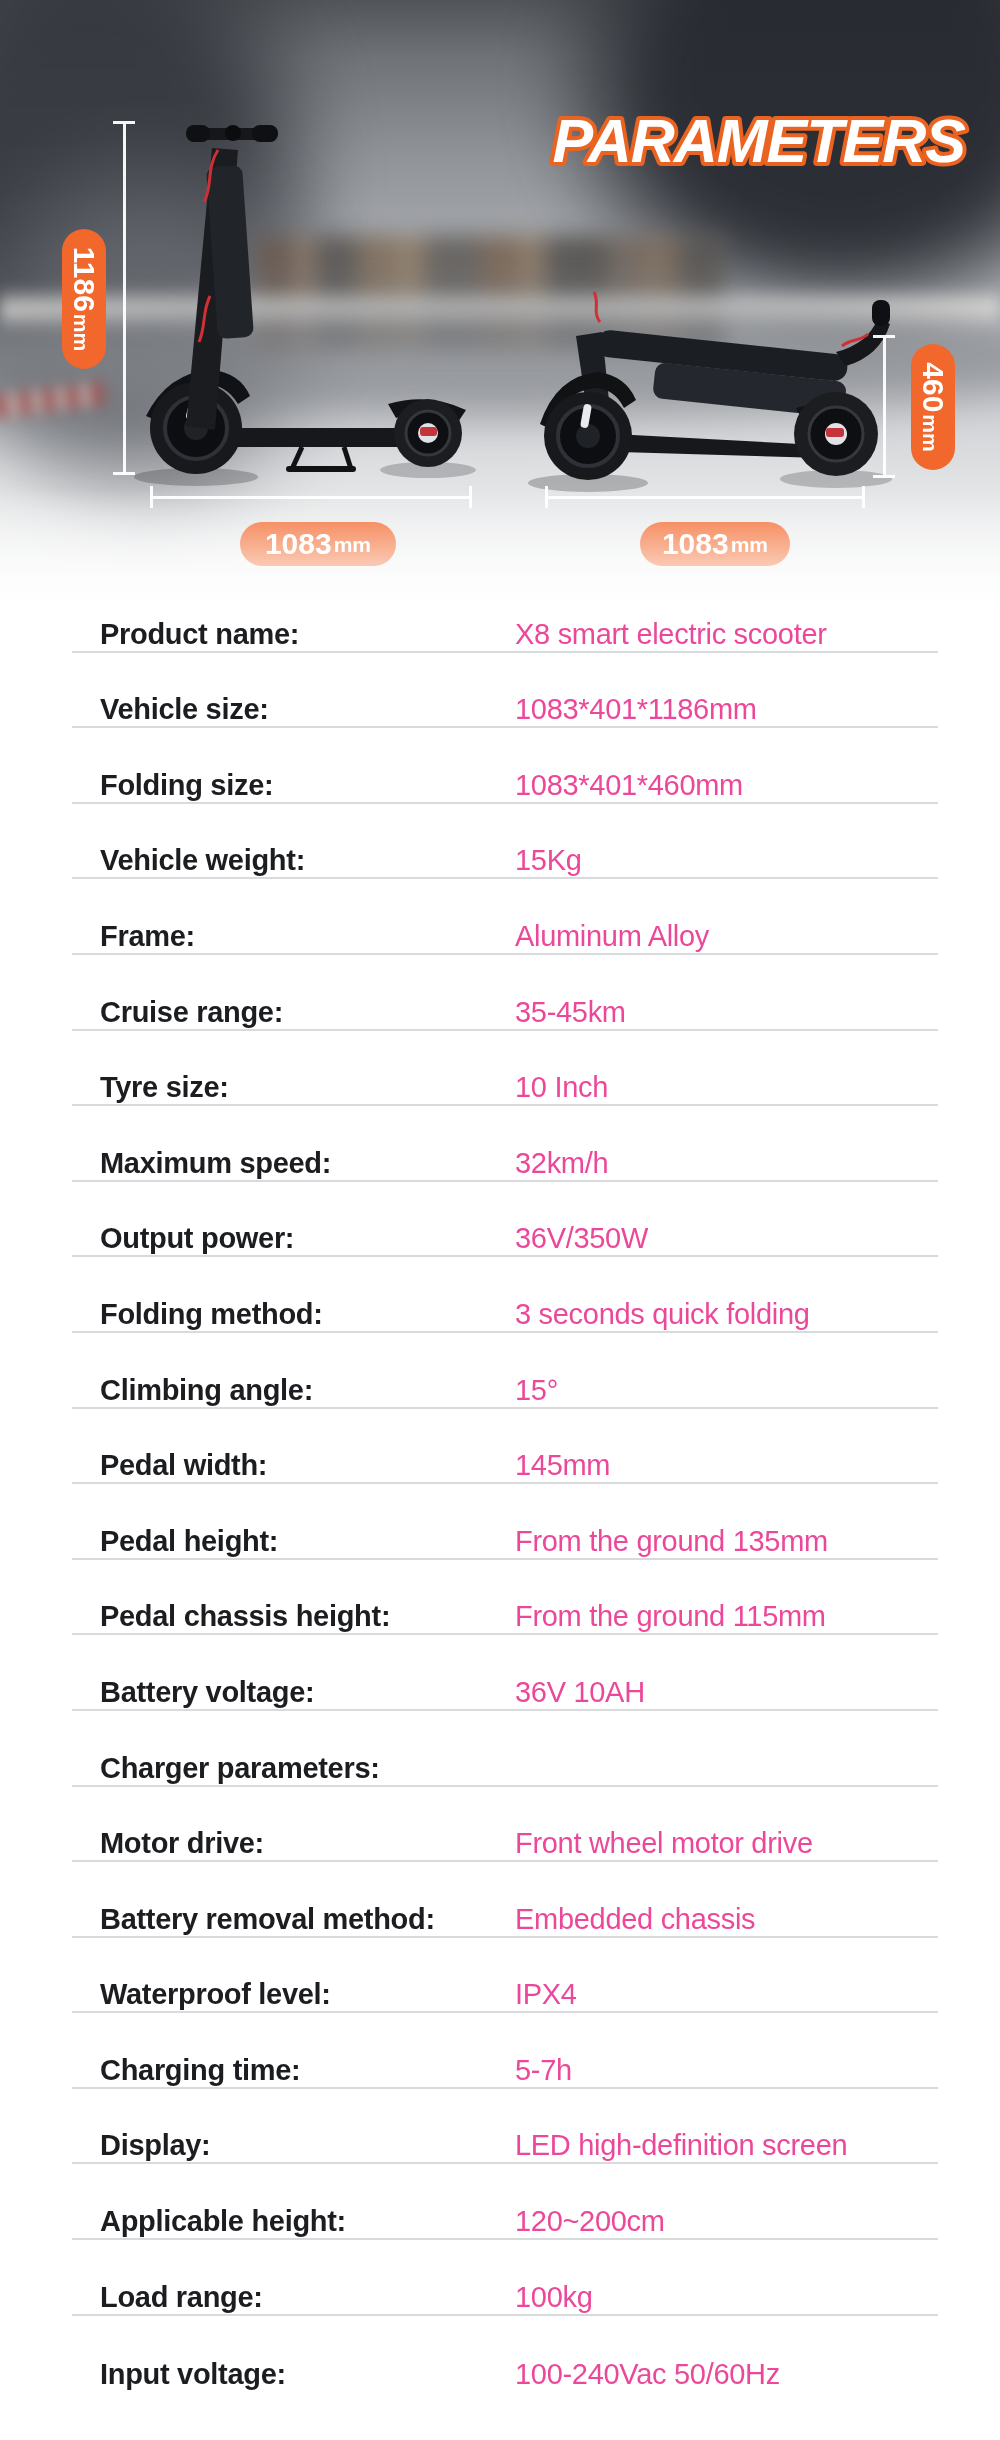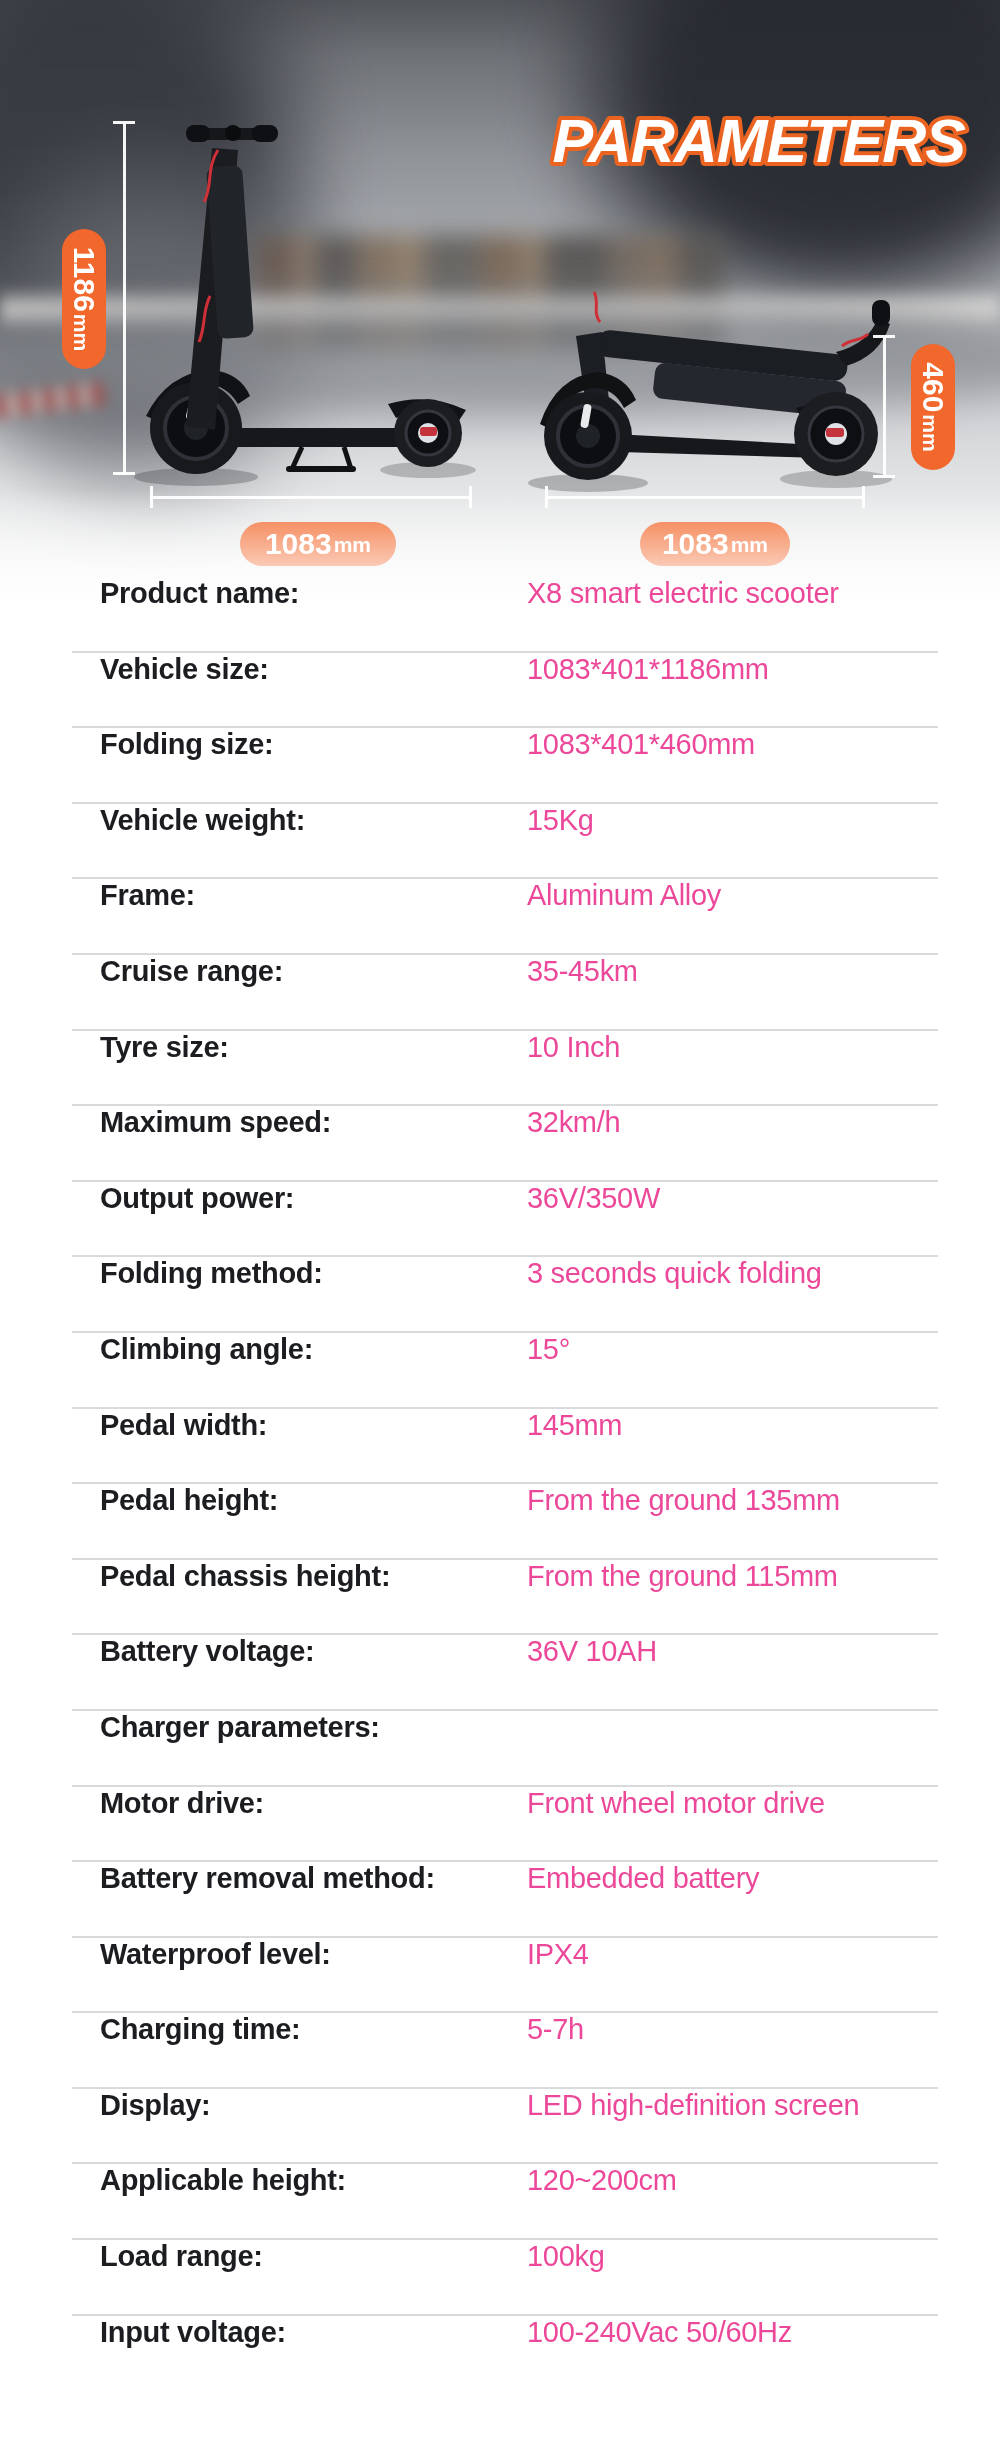--- a/index.html
+++ b/index.html
@@ -47,22 +47,22 @@
   
   .dline{position:absolute;background:#fff;opacity:.95;}
   .pill{position:absolute;background:#F2672B;border-radius:24px;display:flex;
         align-items:center;justify-content:center;color:#fff;font-weight:700;}
   .pill .num{font-size:30px;line-height:1;}
   .pill .unit{font-size:21px;line-height:1;margin-left:2px;}
   .vtxt{transform:rotate(90deg);white-space:nowrap;display:flex;align-items:baseline;}
 
   
   .spec-table{position:absolute;left:72px;top:577px;width:866px;}
-  .row{height:75.6px;display:flex;align-items:flex-start;border-bottom:2px solid #d9dadb;
-       box-sizing:border-box;gap:12px;}
+  .row{height:75.6px;display:flex;align-items:flex-end;border-bottom:2px solid #d9dadb;
+       box-sizing:border-box;}
   .row:last-child{border-bottom:none;}
   .label{width:443px;padding-left:28px;box-sizing:border-box;font-weight:700;font-size:29px;
          letter-spacing:-.3px;color:#1b1d20;}
   .value{flex:1;font-weight:400;font-size:29px;letter-spacing:-.3px;color:#ec4899;}
 </style>
 </head>
 <body>
 
 <div class="page">
 
@@ -239,21 +239,21 @@
       </div>
     <div class="row">
         <div class="label">Charger parameters:</div>
       </div>
     <div class="row">
         <div class="label">Motor drive:</div>
         <div class="value">Front wheel motor drive</div>
       </div>
     <div class="row">
         <div class="label">Battery removal method:</div>
-        <div class="value">Embedded battery</div>
+        <div class="value">Embedded chassis</div>
       </div>
     <div class="row">
         <div class="label">Waterproof level:</div>
         <div class="value">IPX4</div>
       </div>
     <div class="row">
         <div class="label">Charging time:</div>
         <div class="value">5-7h</div>
       </div>
     <div class="row">

